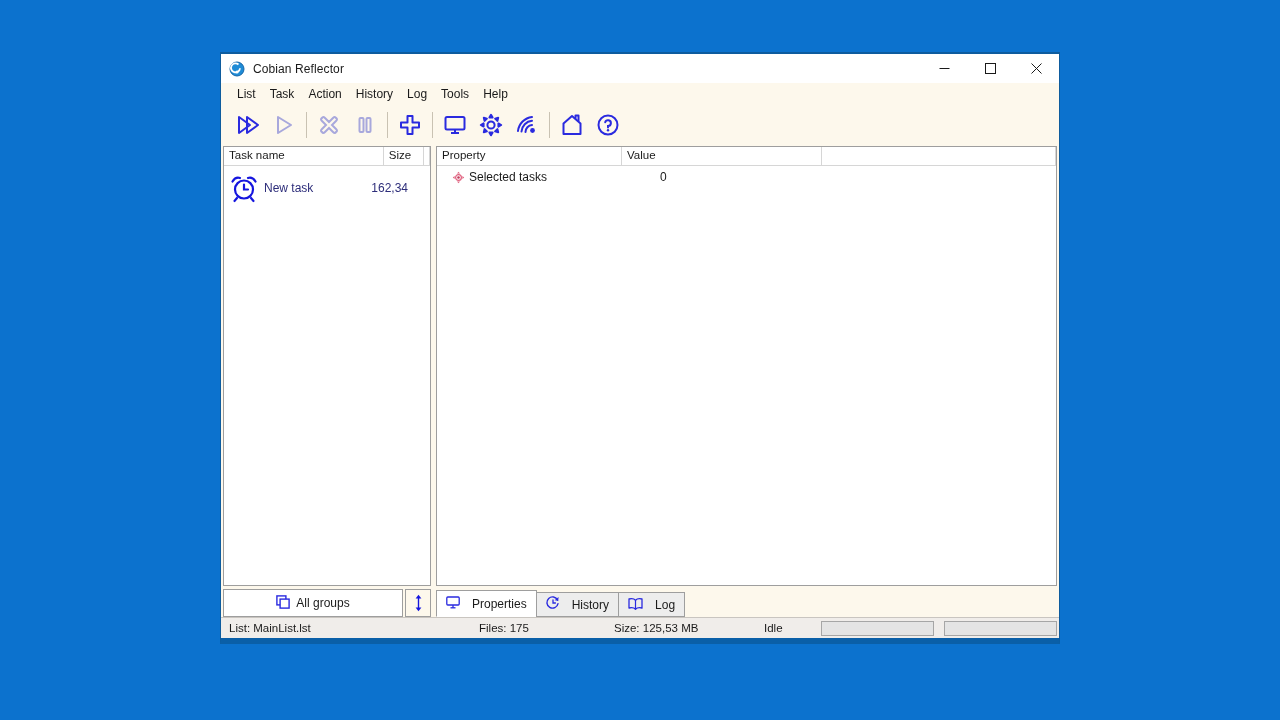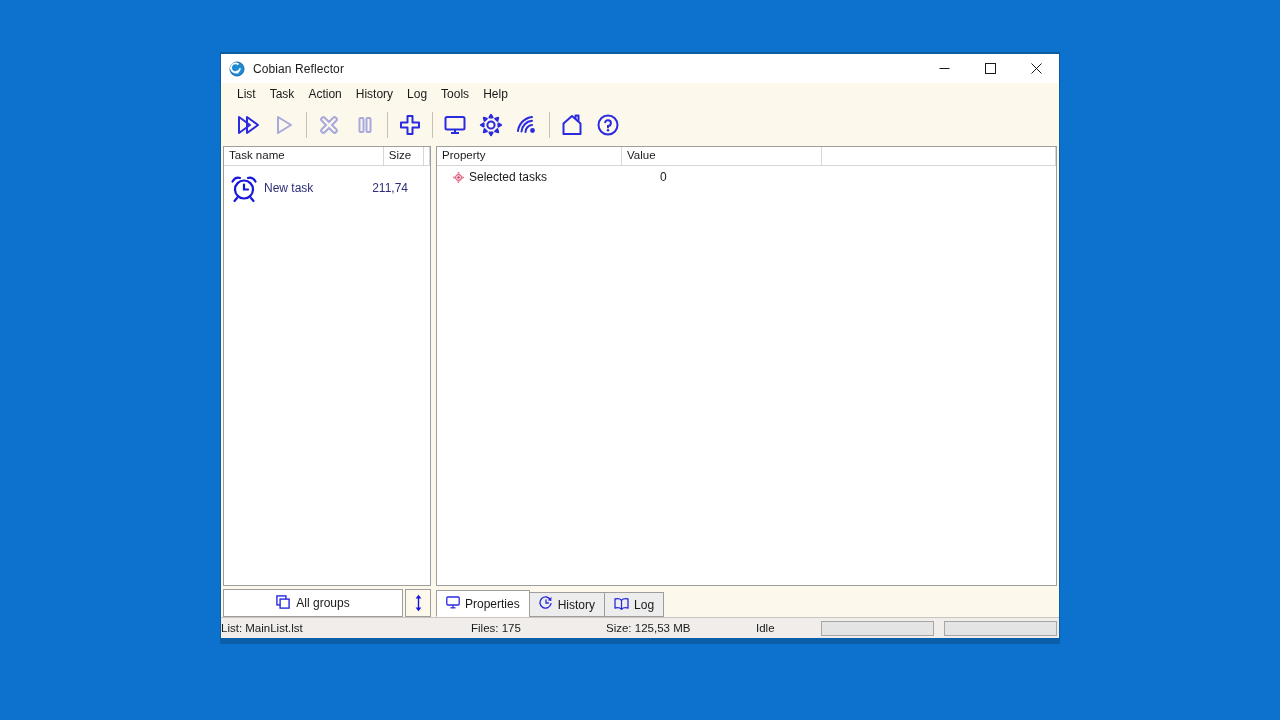--- a/index.html
+++ b/index.html
@@ -199,21 +199,21 @@
   
   #tab-strip {
     height: 28px;
     margin-top: 3px;
     display: flex;
     align-items: flex-end;
     flex: none;
   }
   .tab {
     height: 25px;
-    display: flex; align-items: center; gap: 5px;
+    display: flex; align-items: center; gap: 12px;
     padding: 0 9px;
     font-size: 12px;
     color: #1A1A1A;
     border: 1px solid #9E9E9E;
     background: #EDEDED;
     margin-right: -1px;
     cursor: default;
   }
   .tab.active {
     background: #FFFFFF;
@@ -225,21 +225,21 @@
   #status-bar {
     height: 21px;
     background: #F0EDEA;
     border-top: 1px solid #C9C5C0;
     display: flex;
     align-items: center;
     font-size: 11.5px;
     color: #1A1A1A;
     flex: none;
   }
-  #status-bar .cell { white-space: nowrap; }
+  #status-bar .cell { padding-left: 8px; white-space: nowrap; }
   .progress {
     height: 15px;
     background: #E4E4E4;
     border: 1px solid #A6A6A6;
   }
 
   svg { overflow: visible; }
 </style>
 </head>
 <body>
@@ -399,21 +399,21 @@
                   <circle cx="15" cy="16.5" r="9"></circle>
                   <path d="M3.5 8.5 Q6.5 3.5 11 5"></path>
                   <path d="M26.5 8.5 Q23.5 3.5 19 5"></path>
                   <path d="M15 11.5 V16.5 H19"></path>
                   <path d="M8 25 L5.5 28"></path>
                   <path d="M22 25 L24.5 28"></path>
                 </g>
               </svg>
             </span>
             <span class="task-name">New task</span>
-            <span class="task-size">211,74</span>
+            <span class="task-size">162,34</span>
           </div>
         </div>
       </div>
 
       <div id="groups-bar">
         <div id="groups-select">
           <span>
             <svg width="14" height="14" viewBox="0 0 14 14">
               <rect x="0.9" y="0.9" width="9" height="9" fill="none" stroke="#2A2ADF" stroke-width="1.4"></rect>
               <rect x="4.1" y="4.1" width="9" height="9" fill="#FFFFFF" stroke="#2A2ADF" stroke-width="1.4"></rect>

